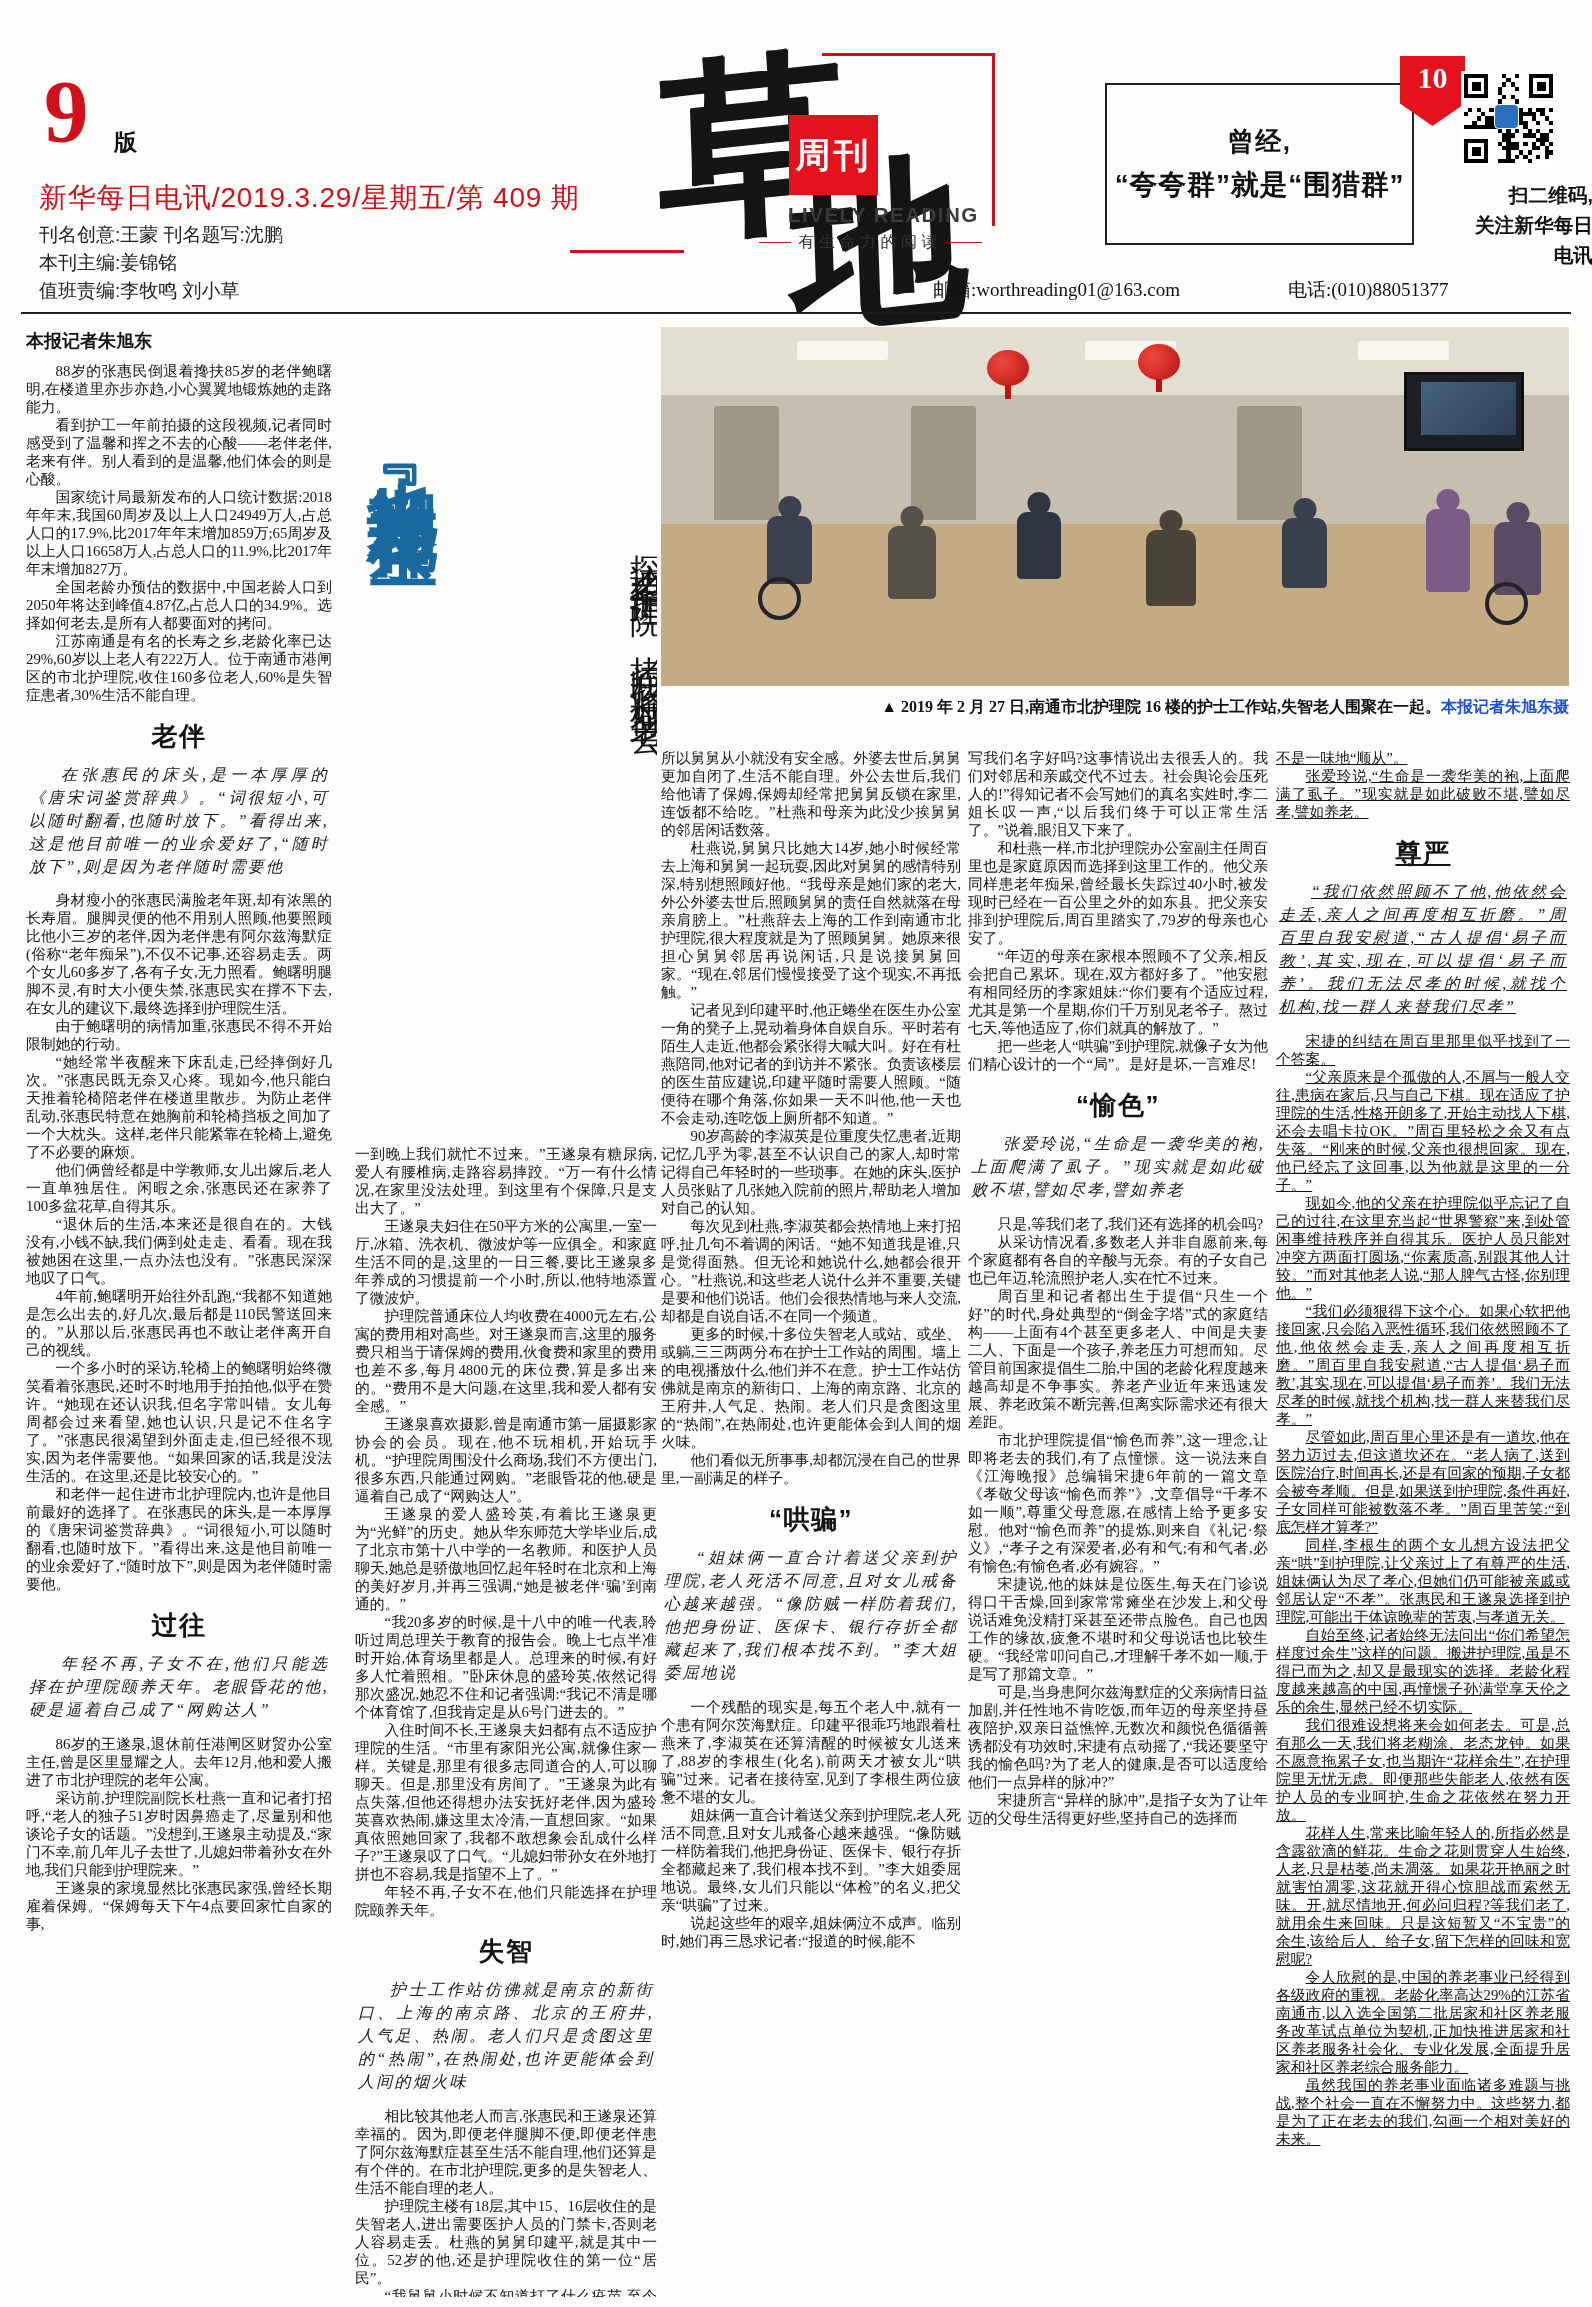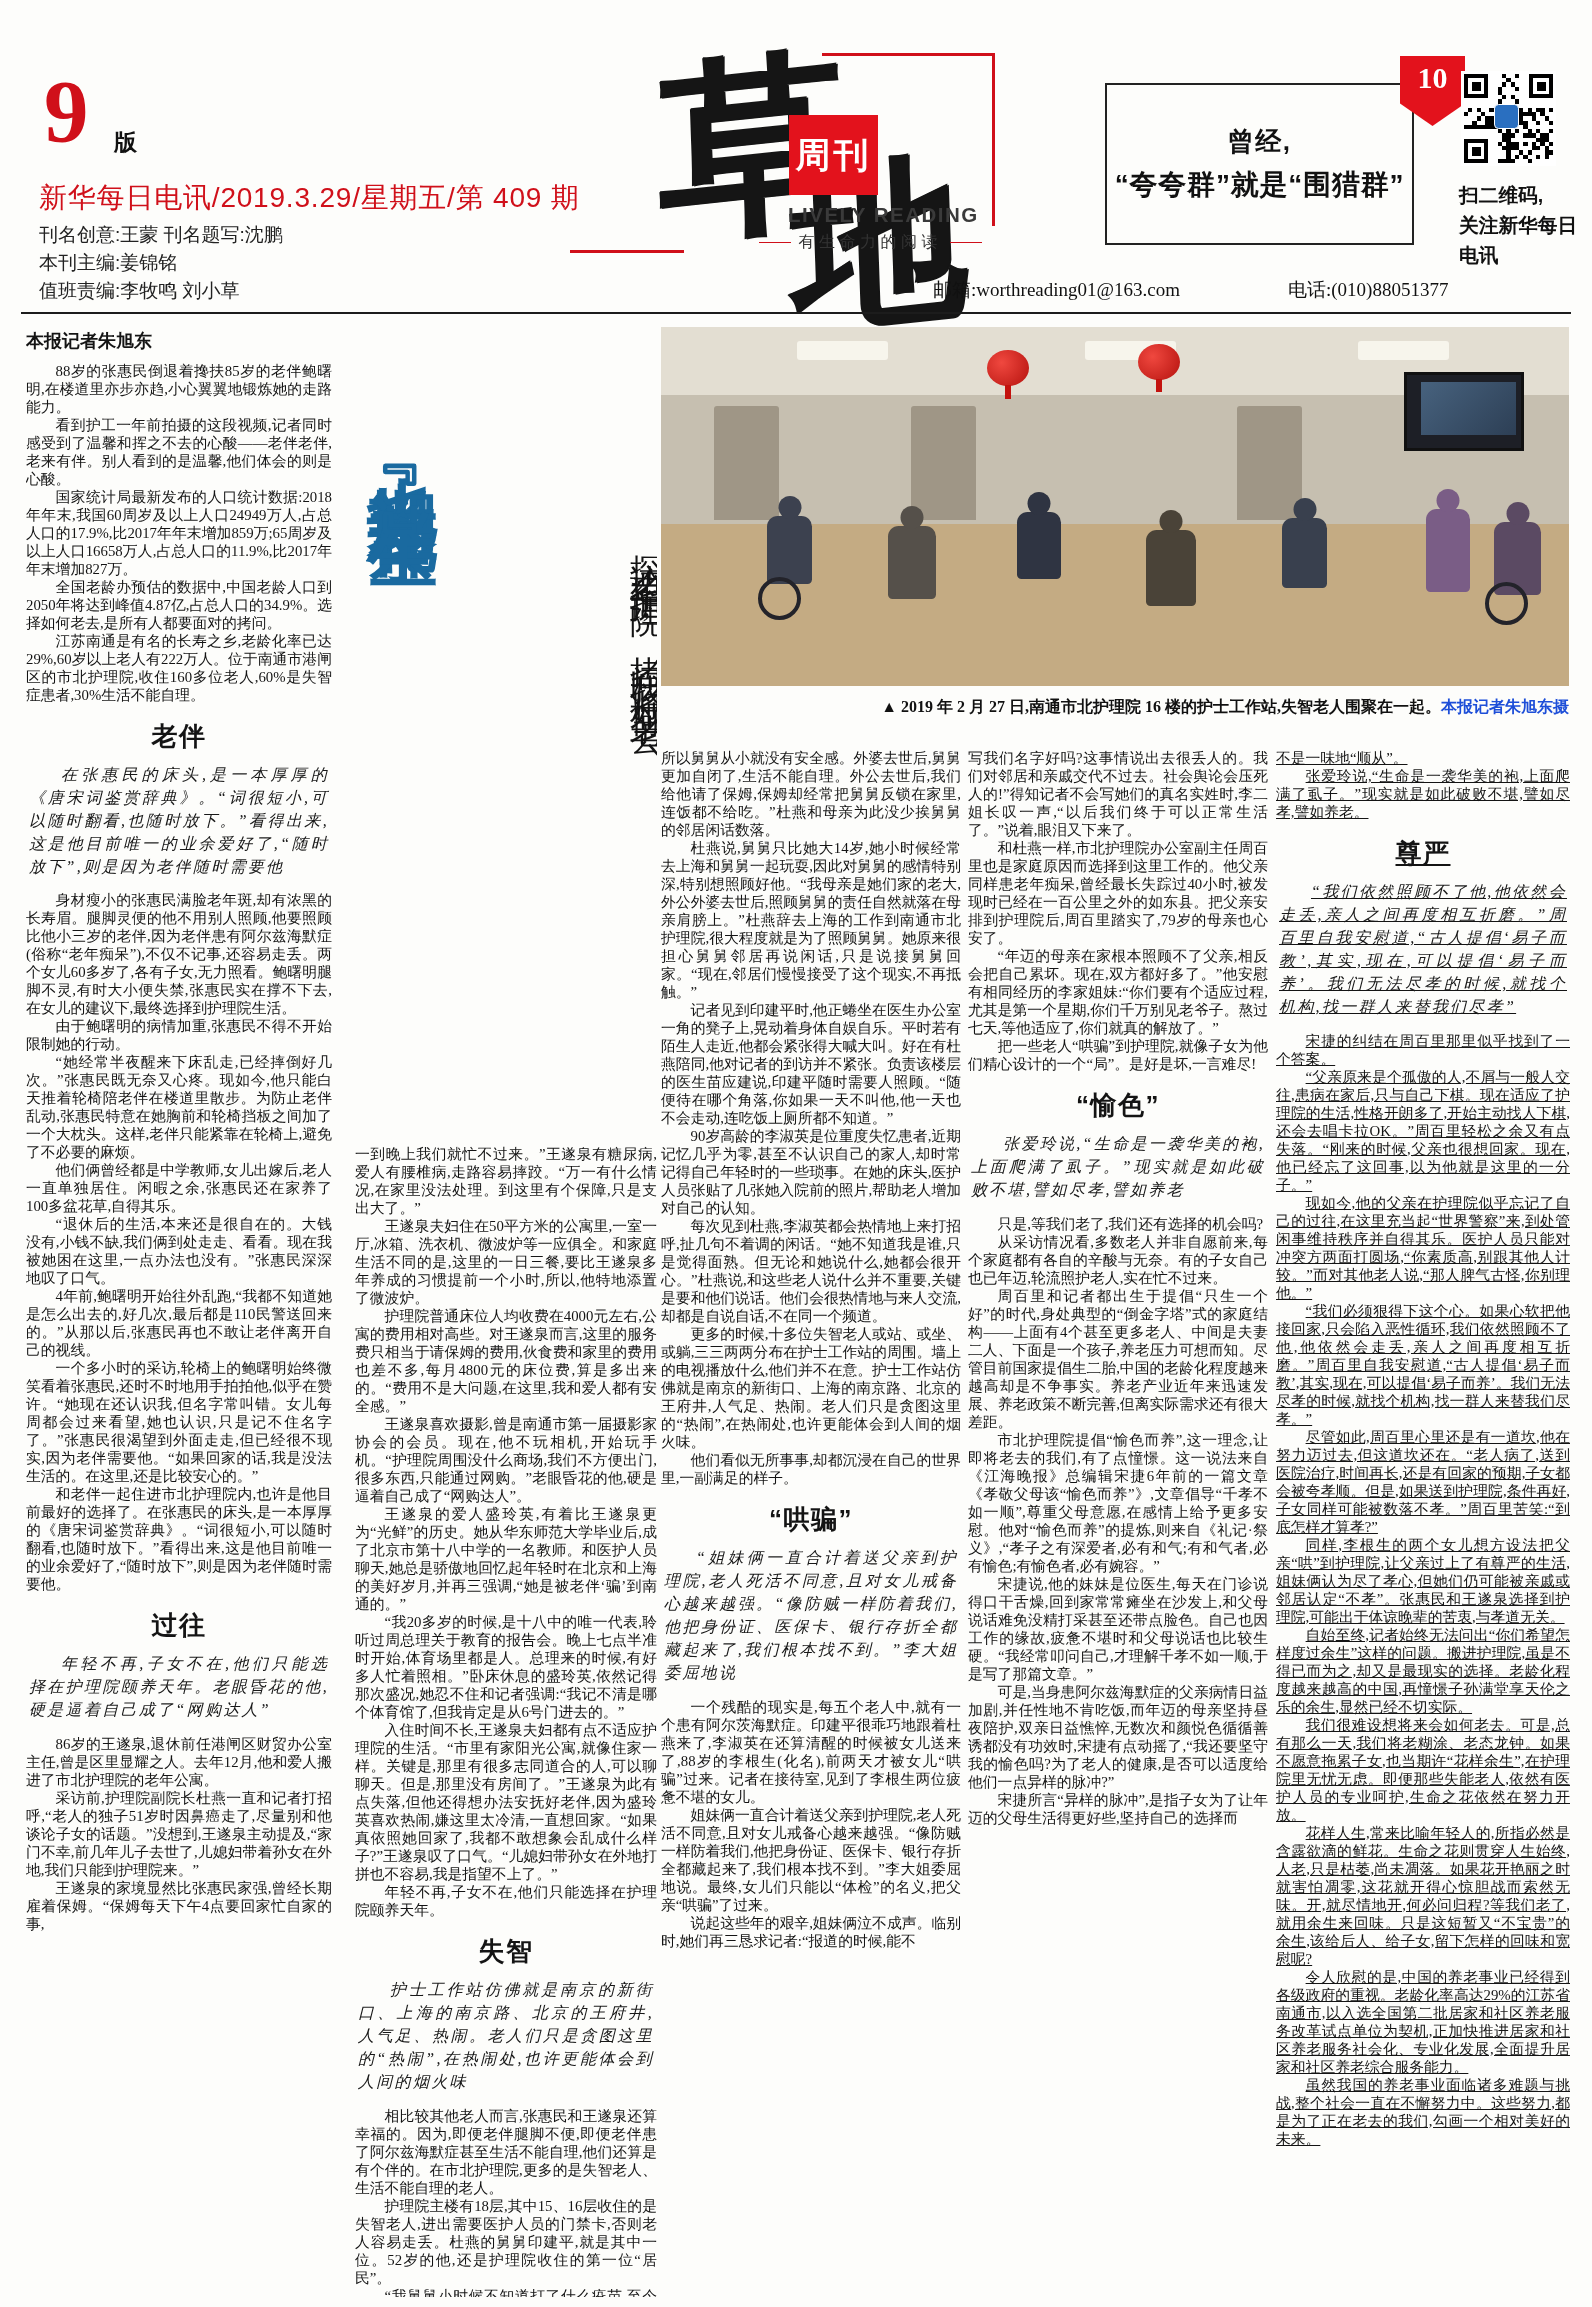--- a/index.html
+++ b/index.html
@@ -42,21 +42,21 @@
   .qr{position:absolute;left:1461px;top:71px;width:95px;height:95px;background:#fff;padding:3px;box-sizing:border-box;}
   .qr-grid{position:relative;width:100%;height:100%;display:grid;grid-template-columns:repeat(21,1fr);
            grid-template-rows:repeat(21,1fr);}
   .qr-grid .m{background:#000;}
   .finder{position:absolute;width:24px;height:24px;border:4.5px solid #000;box-sizing:border-box;
           display:flex;align-items:center;justify-content:center;background:#fff;}
   .finder i{display:block;width:9px;height:9px;background:#000;}
   .qr-logo{position:absolute;left:33px;top:33px;width:23px;height:23px;background:#2a6fc0;border-radius:4.5px;
            border:1.5px solid #fff;}
   .qr-cap{position:absolute;left:1459px;top:180px;font-size:19.7px;font-weight:bold;line-height:30px;
-          font-family:"Liberation Sans",sans-serif;color:#111;}
+          font-family:"Liberation Sans",sans-serif;color:#111;text-align:right;}
   .contact-email{position:absolute;left:933px;top:277px;font-size:19px;color:#111;}
   .contact-phone{position:absolute;left:1288px;top:277px;font-size:19px;color:#111;}
   .head-rule{position:absolute;left:21px;top:312px;width:1550px;height:1.5px;background:#1c1c1c;}
   
   .col{position:absolute;overflow:hidden;text-align:justify;font-size:14.8px;line-height:18px;
        color:#141414;}
   #col1{left:26px;top:330px;width:306px;height:1967px;}
   #col2{left:355px;top:330px;width:302px;height:1967px;}
   #col3{left:661px;top:749px;width:300px;height:1550px;}
   #col4{left:968px;top:749px;width:300px;height:1550px;}

